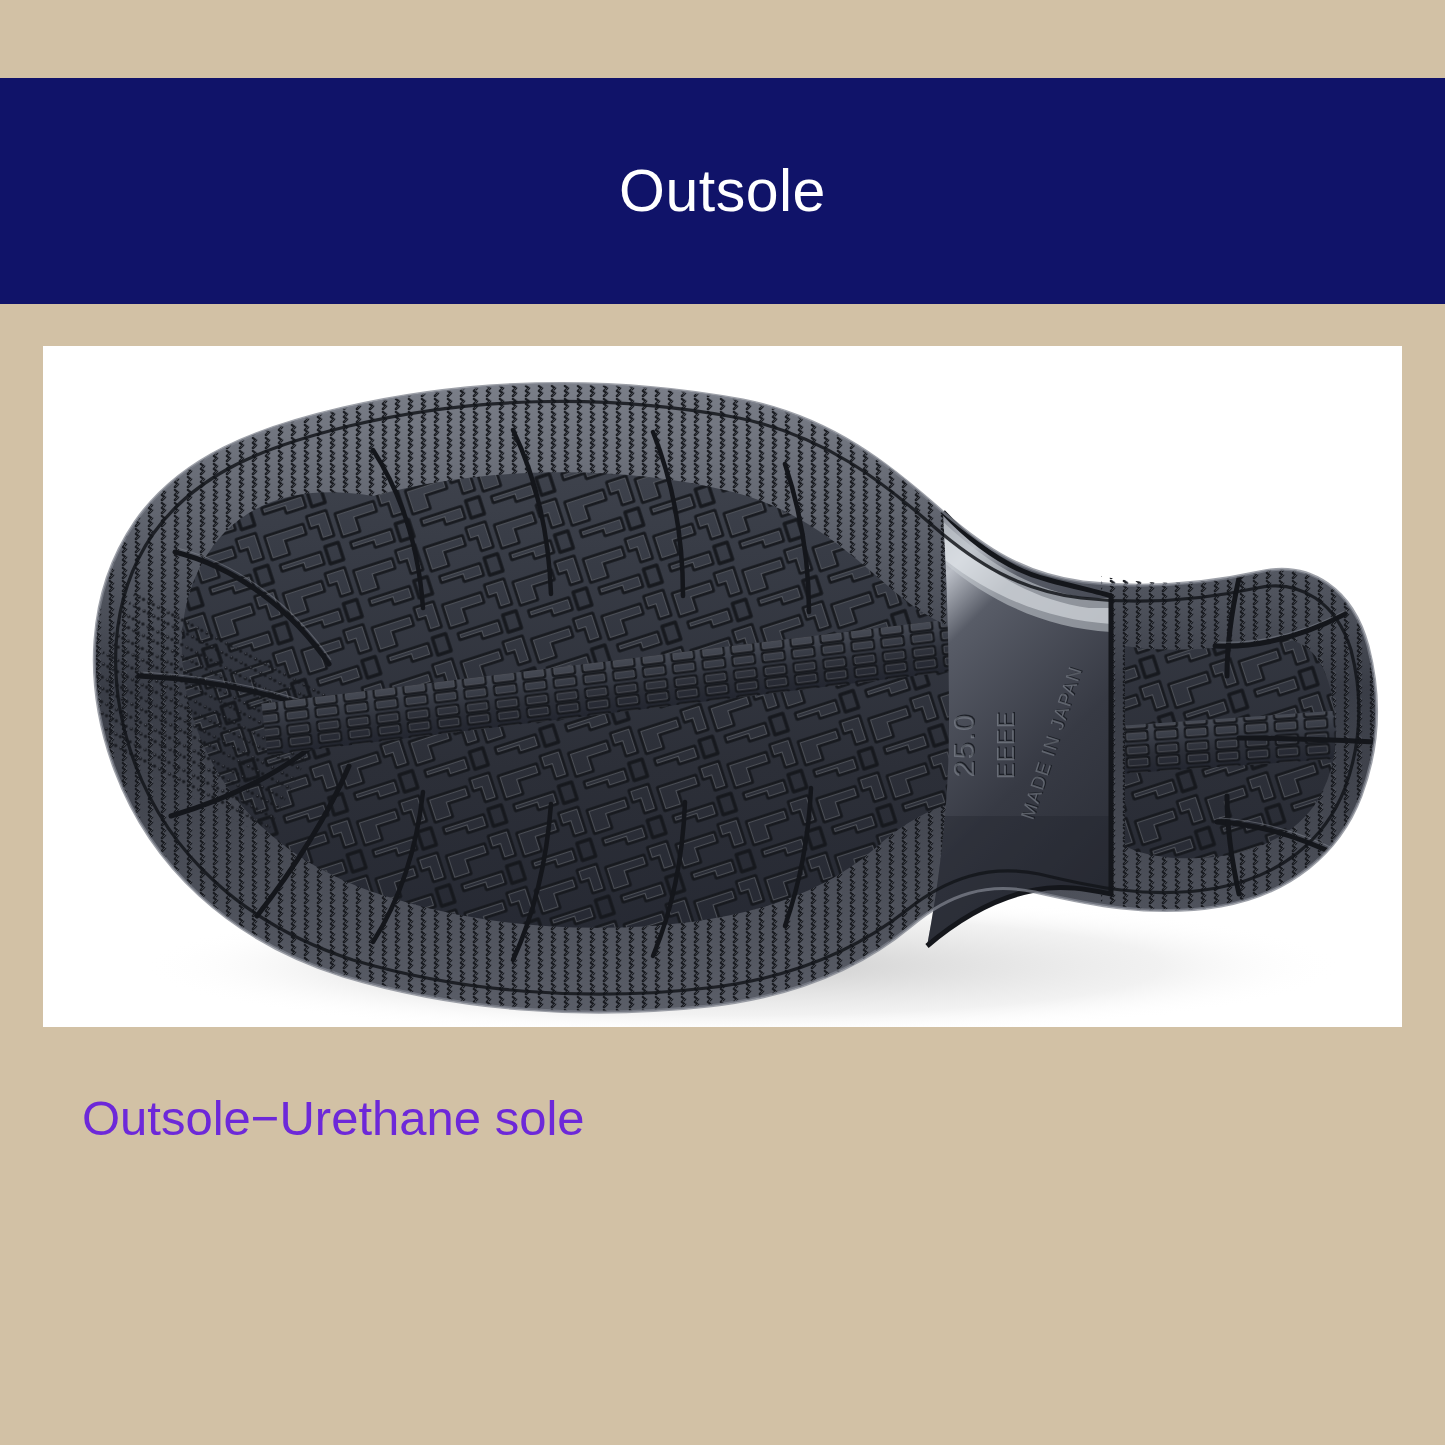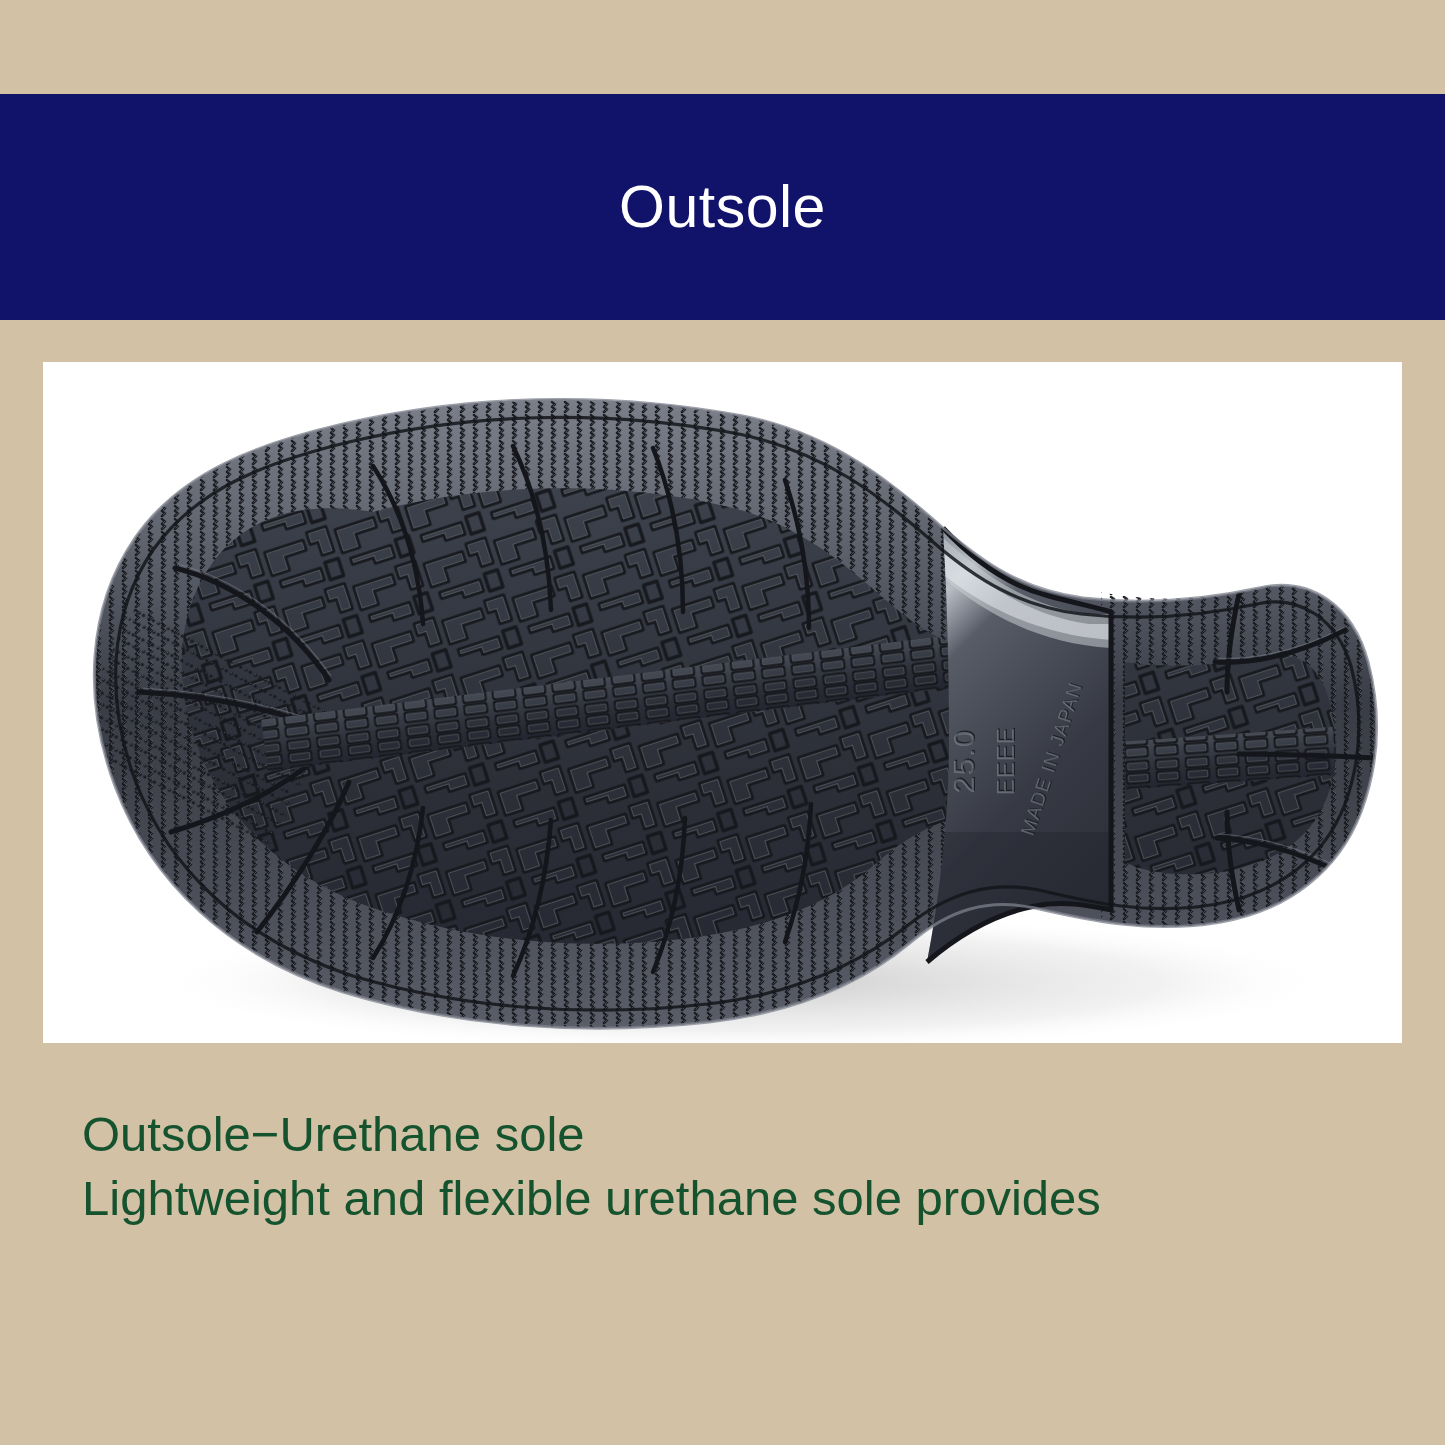--- a/index.html
+++ b/index.html
@@ -3,21 +3,21 @@
 <meta charset="utf-8">
 <style>
   html,body{margin:0;padding:0;}
   body{
     width:1445px;height:1445px;
     background:#d2c1a5;
     font-family:"Liberation Sans",sans-serif;
     overflow:hidden;
     position:relative;
   }
-  .page{position:relative;width:1445px;height:1354px;margin-top:16px;}
+  .page{position:relative;width:1445px;height:1354px;}
 
   
   .banner{
     position:absolute;left:0;top:78px;width:1445px;height:226px;
     background:#101369;
     display:flex;flex-direction:column;
     align-items:center;justify-content:center;
   }
   .banner-line{
     color:#ffffff;
@@ -34,21 +34,21 @@
     width:1359px;height:681px;
     background:#ffffff;
     overflow:hidden;
   }
   .photo-panel svg{display:block;width:100%;height:100%;}
 
   
   .caption{
     position:absolute;left:82px;top:1086px;
     width:1300px;
-    color:#14532d;
+    color:#6d28d9;
   }
   .caption-line{
     font-size:49px;
     line-height:64px;
     white-space:pre;
     font-weight:400;
   }
 </style>
 </head>
 <body>
@@ -362,16 +362,15 @@
             C 542 656, 418 646, 310 614
             C 200 578, 126 508, 92 418
             C 62 336, 66 252, 110 188
             C 154 126, 224 100, 306 80 Z" fill="none" stroke="#13151a" stroke-width="3.2" opacity="0.85"></path>
       </g>
     </svg>
   </div>
 
   <div class="caption">
     <div class="caption-line">Outsole−Urethane sole</div>
-    <div class="caption-line">Lightweight and flexible urethane sole provides</div>
   </div>
 
 </div>
 
 </body></html>

